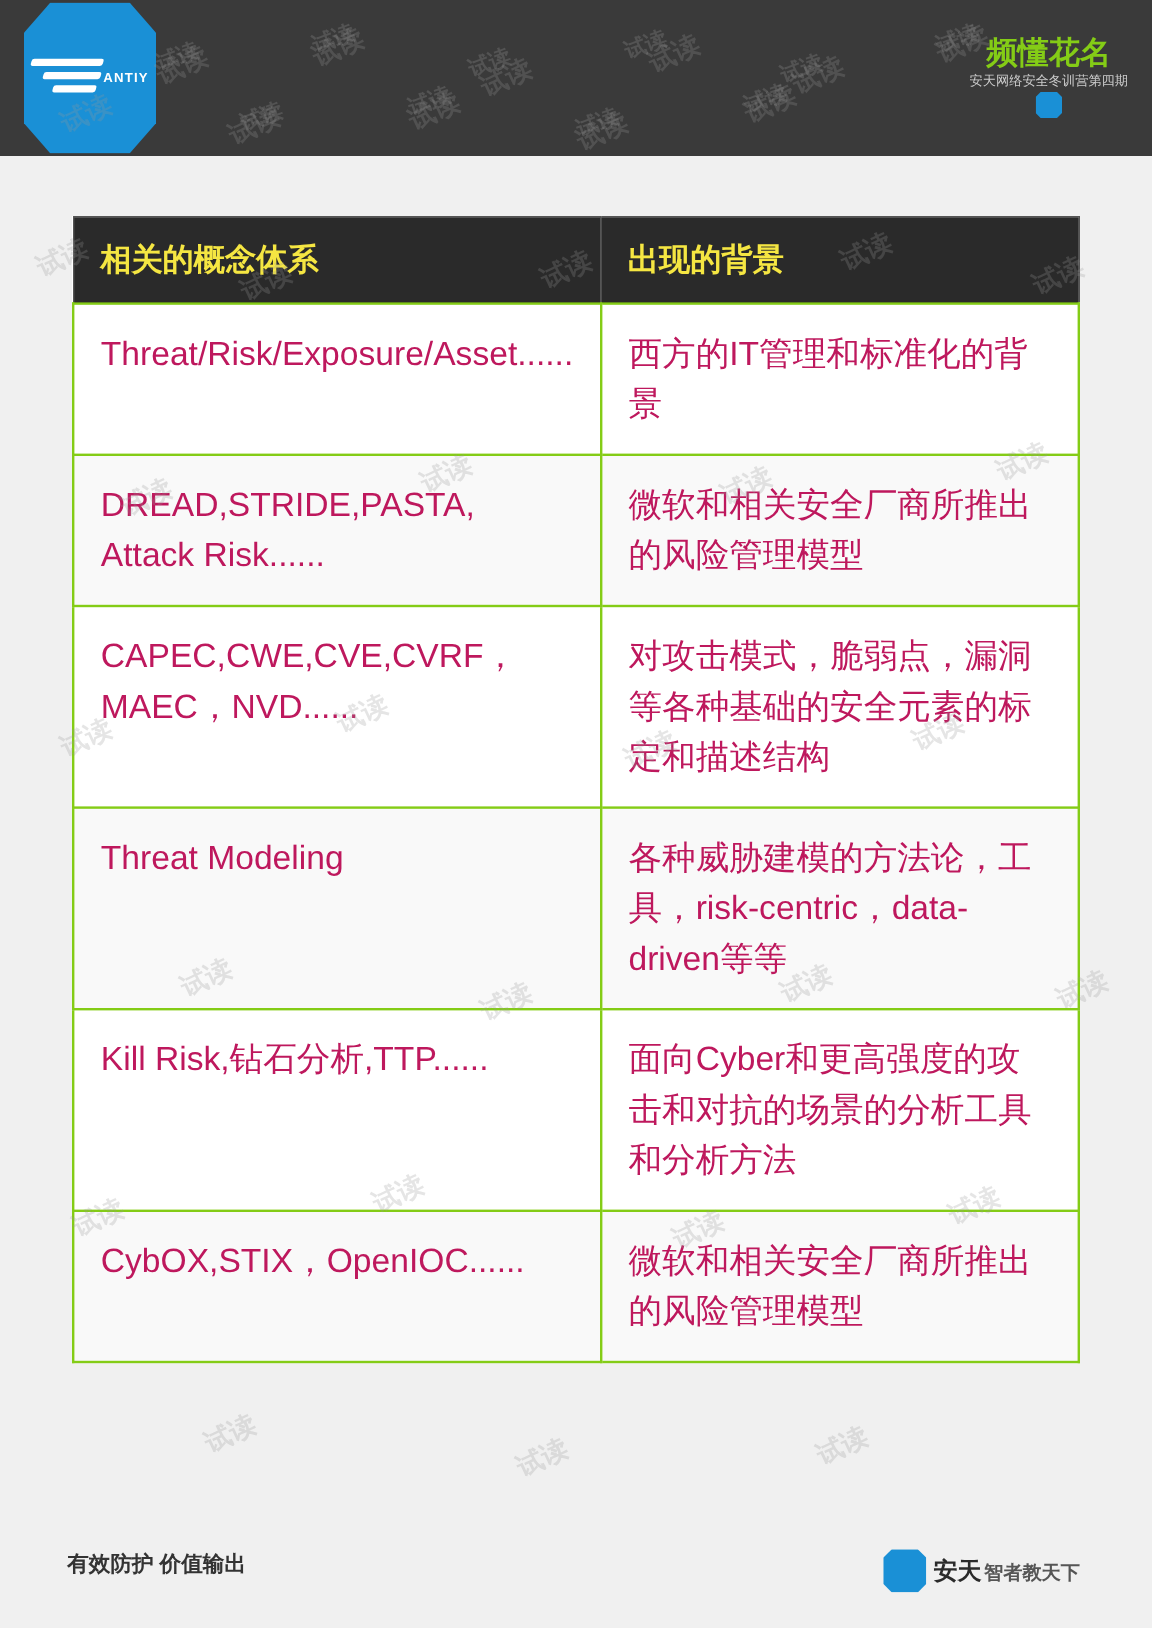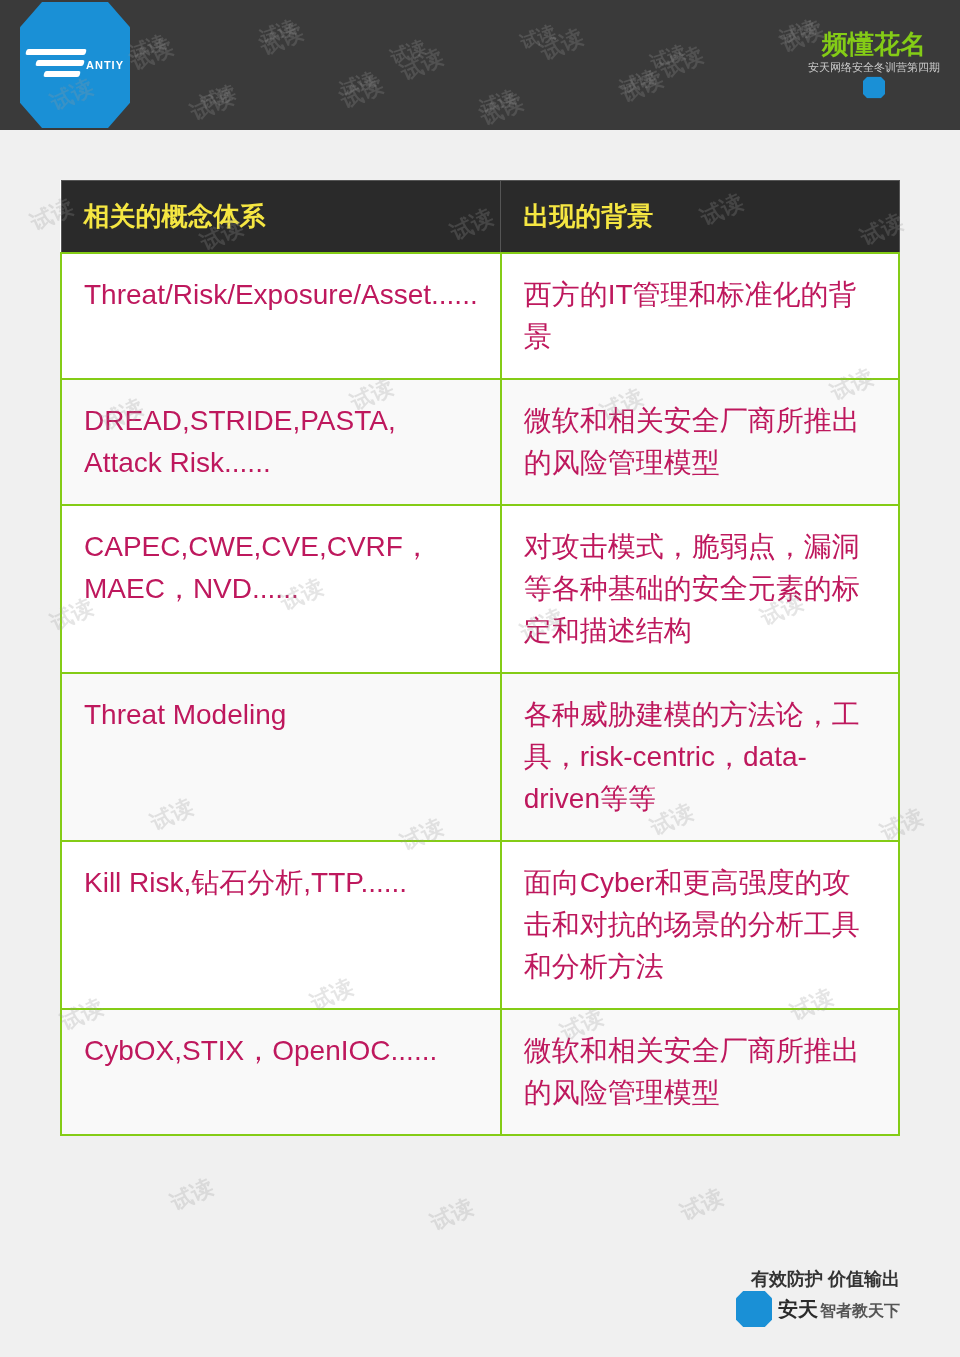--- a/index.html
+++ b/index.html
@@ -153,22 +153,21 @@
     }
 
     
     .footer {
       position: absolute;
       bottom: 30px;
       left: 56px;
       right: 60px;
       display: flex;
       justify-content: space-between;
-      align-items: flex-end;
-      flex-direction: column;
+      align-items: flex-start;
     }
     .footer-text {
       color: #333;
       font-size: 18px;
       font-weight: bold;
     }
     .footer-logo {
       display: flex;
       align-items: center;
       gap: 6px;

